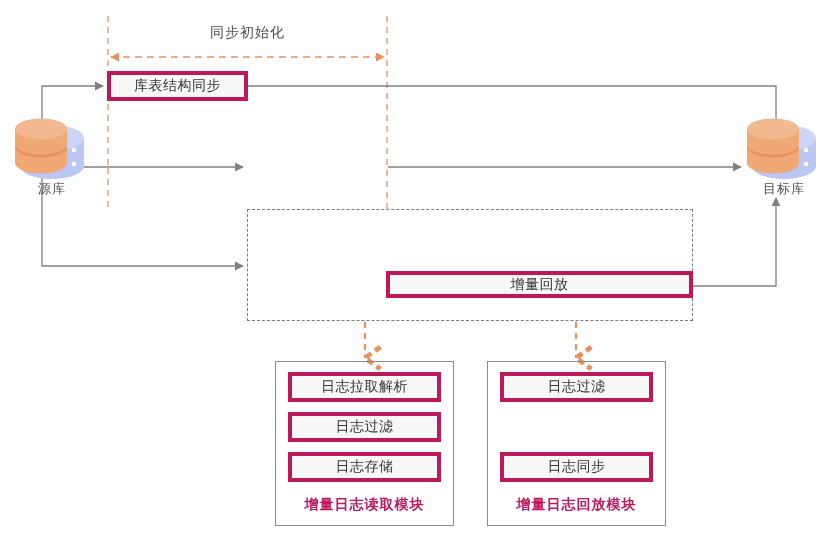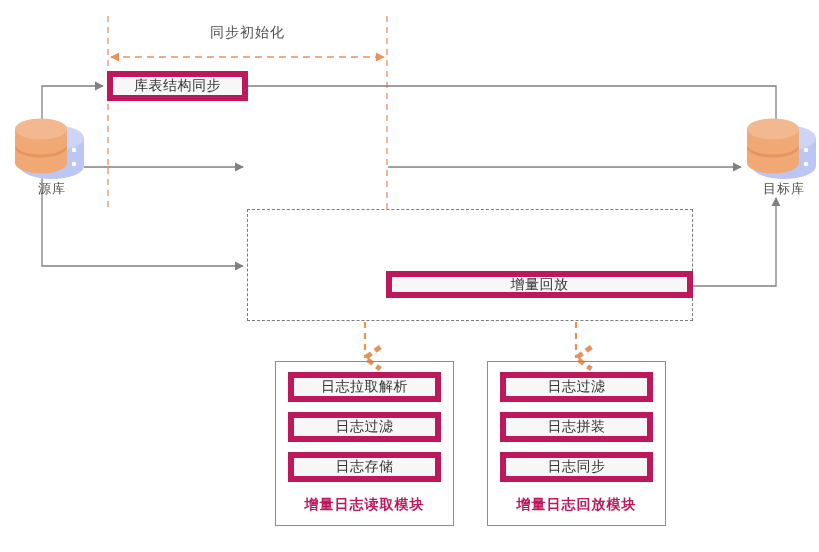--- a/index.html
+++ b/index.html
@@ -21,21 +21,21 @@
     position: absolute;
     left: 0;
     top: 0;
     width: 819px;
     height: 552px;
   }
   .node-box {
     position: absolute;
     box-sizing: border-box;
     background: #f7f7f7;
-    border: 6px solid #be185d;
+    border: 4px solid #be185d;
     display: flex;
     align-items: center;
     justify-content: center;
     color: #333333;
     font-size: 14px;
     letter-spacing: 0.5px;
     white-space: nowrap;
   }
   .phase-label {
     position: absolute;
@@ -161,17 +161,16 @@
 
   <div class="module-frame" style="left:275px; top:361px; width:179px; height:165px;"></div>
   <div class="module-frame" style="left:487px; top:361px; width:179px; height:165px;"></div>
 
   <div class="node-box" style="left:288px; top:372px; width:153px; height:30px;">日志拉取解析</div>
   <div class="node-box" style="left:288px; top:412px; width:153px; height:30px;">日志过滤</div>
   <div class="node-box" style="left:288px; top:452px; width:153px; height:30px;">日志存储</div>
   <div class="module-title" style="left:275px; top:496px; width:179px;">增量日志读取模块</div>
 
   <div class="node-box" style="left:500px; top:372px; width:153px; height:30px;">日志过滤</div>
-  <div class="node-box" style="left:500px; top:412px; width:153px; height:30px;">日志拼装</div>
   <div class="node-box" style="left:500px; top:452px; width:153px; height:30px;">日志同步</div>
   <div class="module-title" style="left:487px; top:496px; width:179px;">增量日志回放模块</div>
 
 </div>
 
 </body></html>

